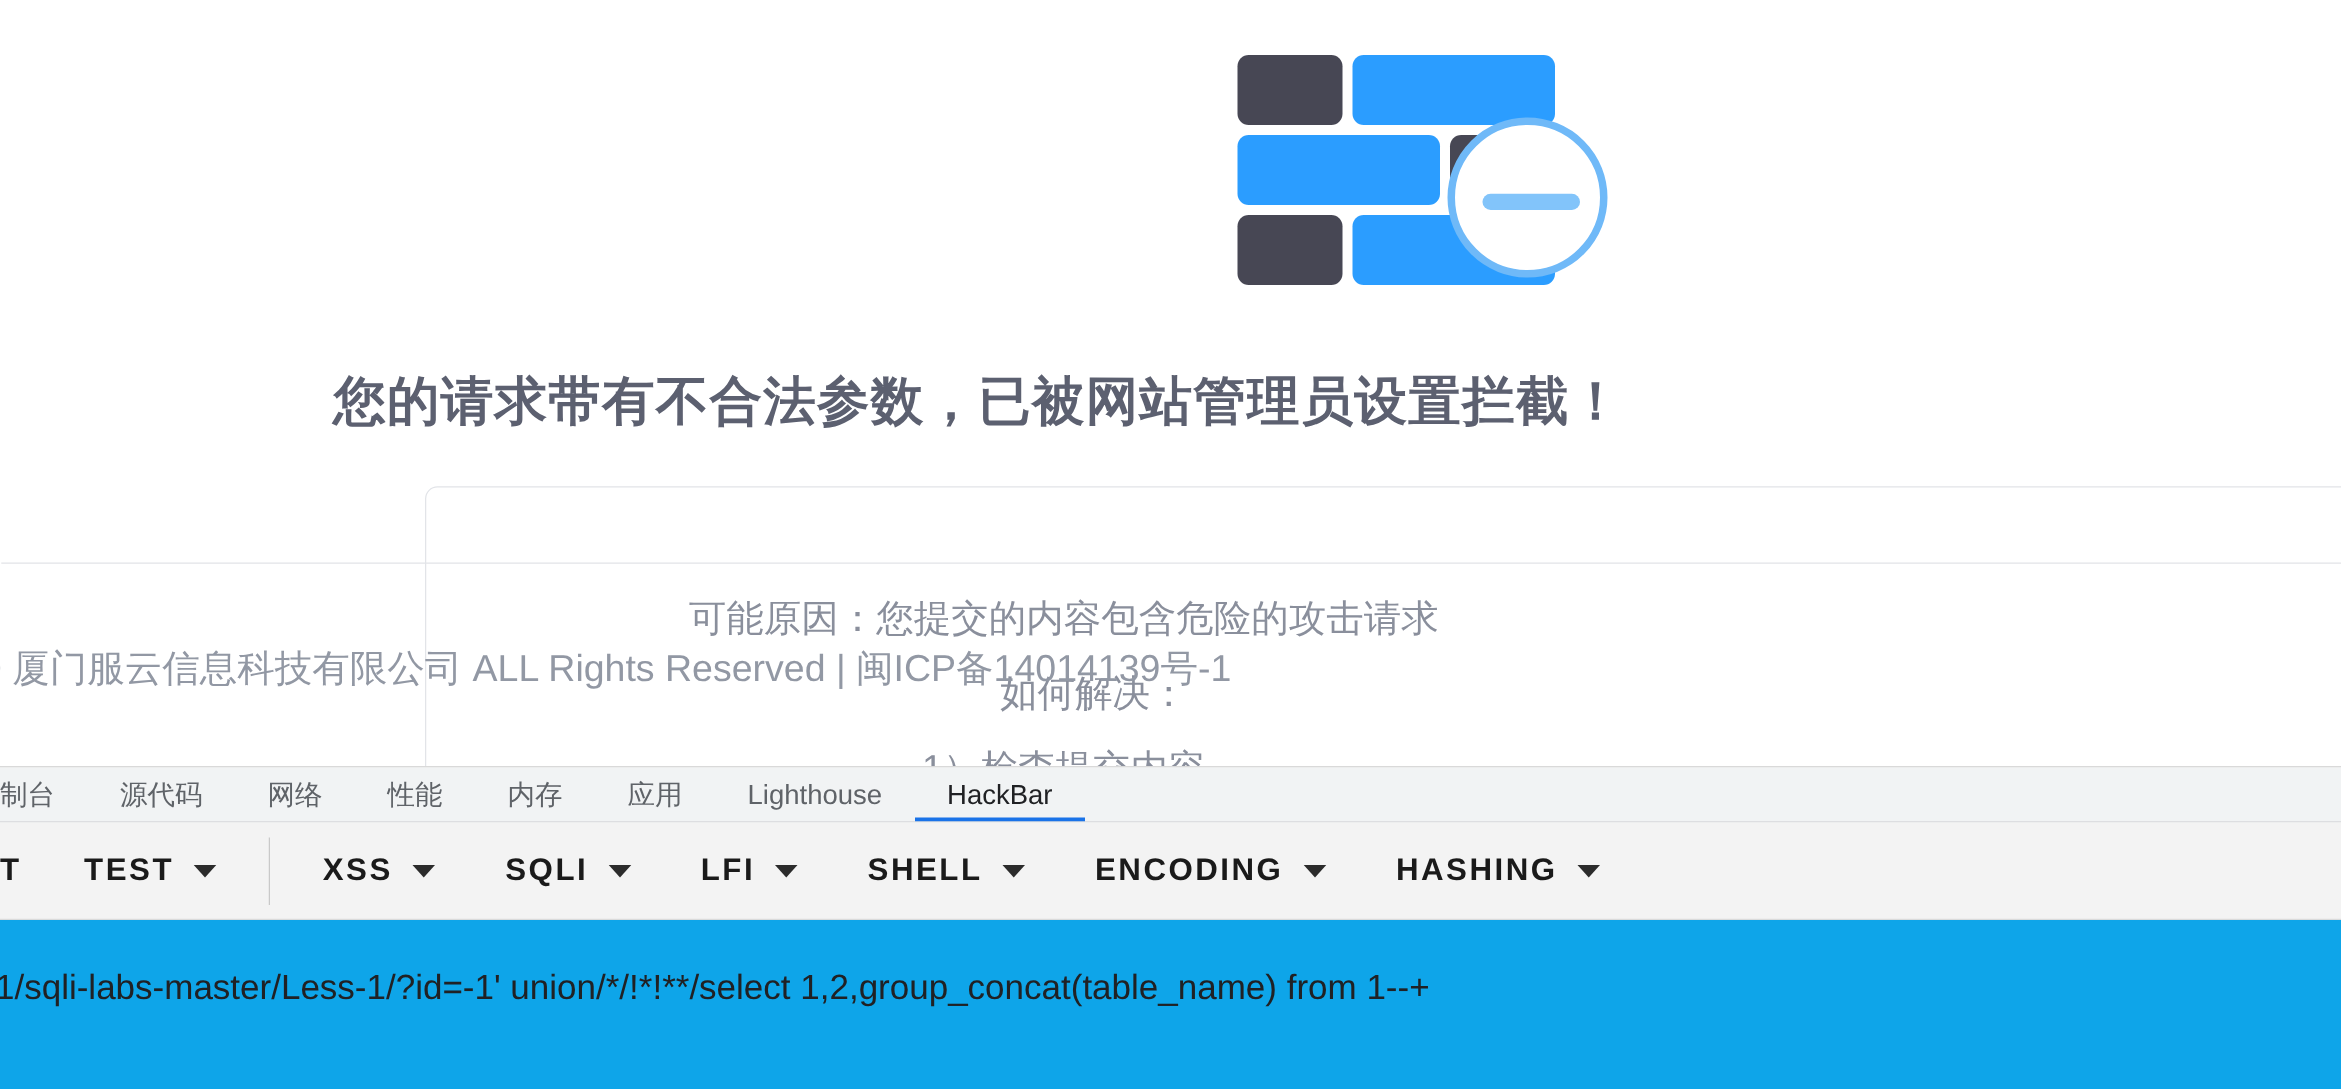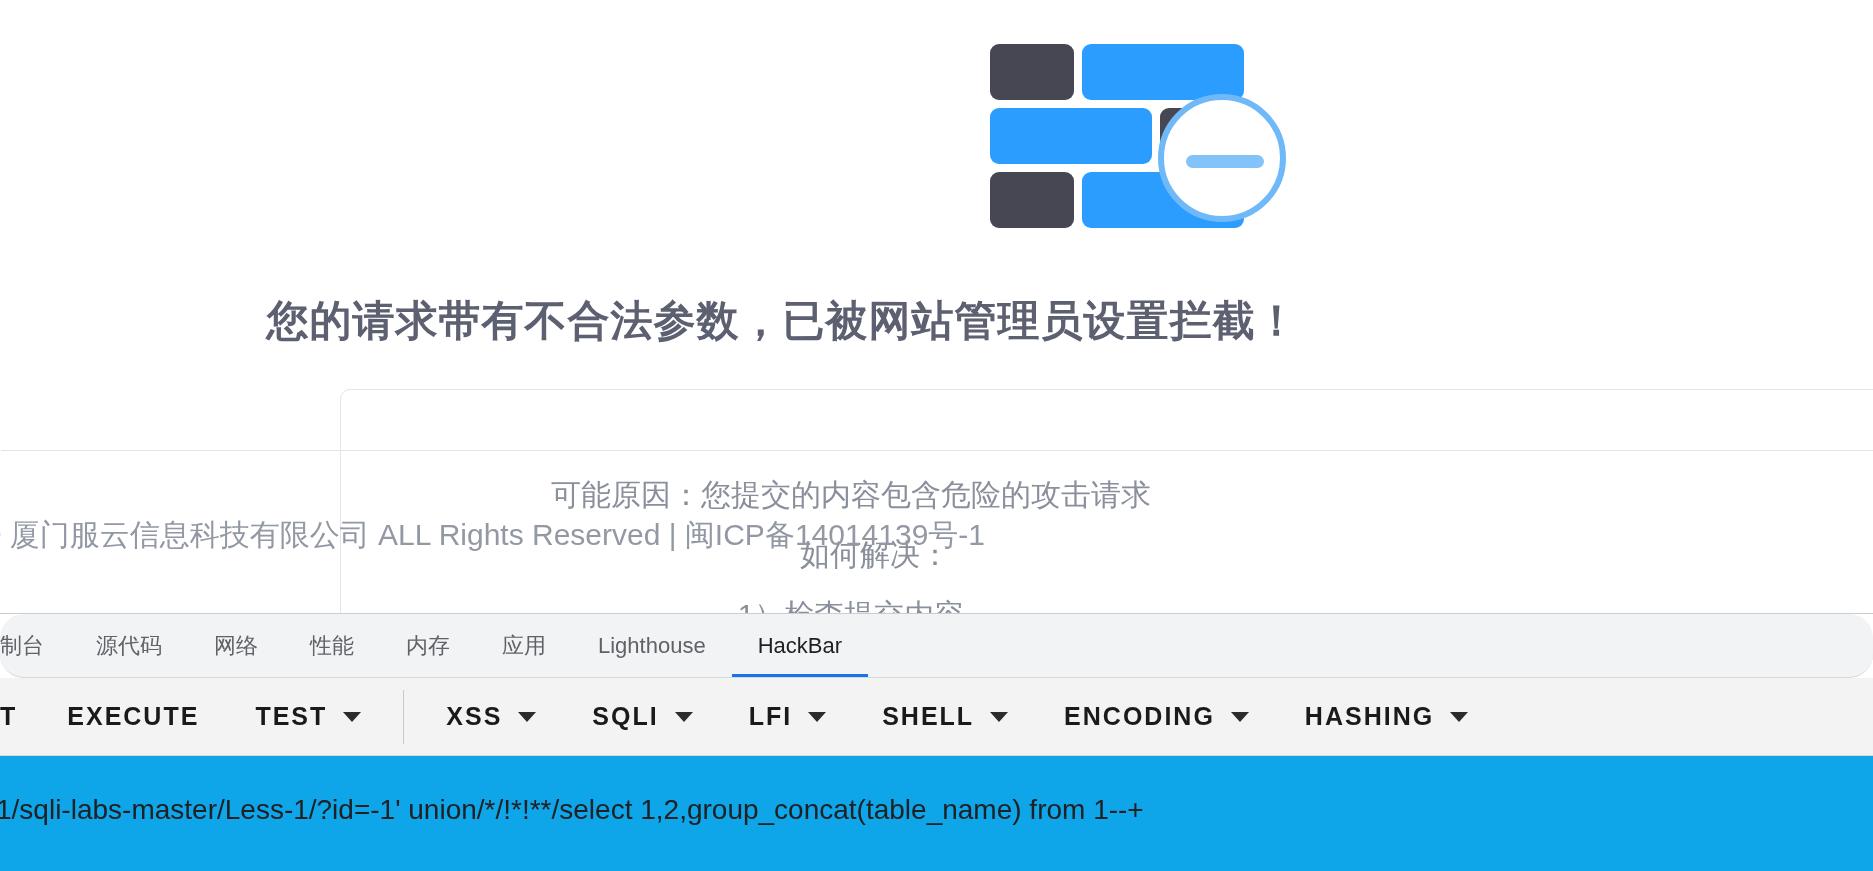--- a/index.html
+++ b/index.html
@@ -81,25 +81,24 @@
   
   #devtools {
     position:absolute; left:0; top:613px; width:1873px; height:258px;
     background:#ffffff;
     border-top:1px solid #CDCDCD;
     display:flex; flex-direction:column;
   }
 
   
   #tabstrip {
-    height:64px; background:#F1F3F4;
+    height:44px; background:#F1F3F4;
     border-bottom:1px solid #D6D8DA;
     display:flex; align-items:stretch; padding-left:0;
     flex-shrink:0;
-    border-radius:24px;
   }
   .dt-tab {
     display:flex; align-items:center;
     padding:0 26px;
     font-size:22px; color:#5F6368;
     white-space:nowrap; cursor:default;
     border-bottom:3px solid transparent;
     margin-top:3px;
   }
   .dt-tab.truncated { padding-left:0; }
@@ -184,23 +183,20 @@
       <div class="dt-tab">应用</div>
       <div class="dt-tab">Lighthouse</div>
       <div class="dt-tab active">HackBar</div>
     </div>
 
   <div id="hackbar-toolbar">
       <div class="hb-btn clipped">
         <span>T</span>
       </div>
       <div class="hb-btn">
-        <span>EXECUTE</span>
-      </div>
-      <div class="hb-btn">
         <span>TEST</span>
         <span class="caret"></span>
       </div>
       <div class="hb-sep"></div>
       <div class="hb-btn">
         <span>XSS</span>
         <span class="caret"></span>
       </div>
       <div class="hb-btn">
         <span>SQLI</span>

